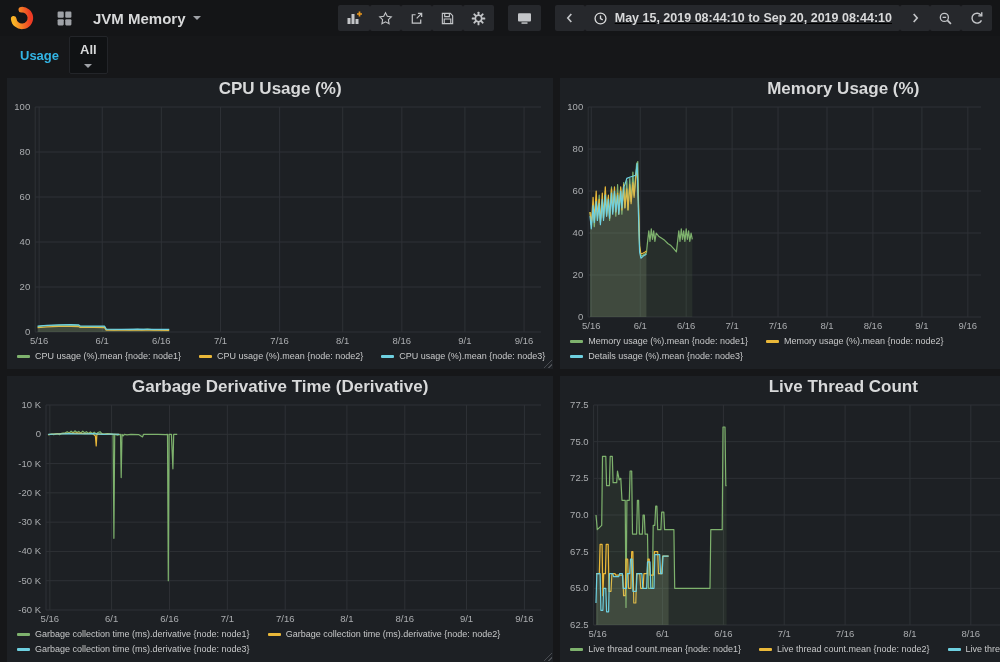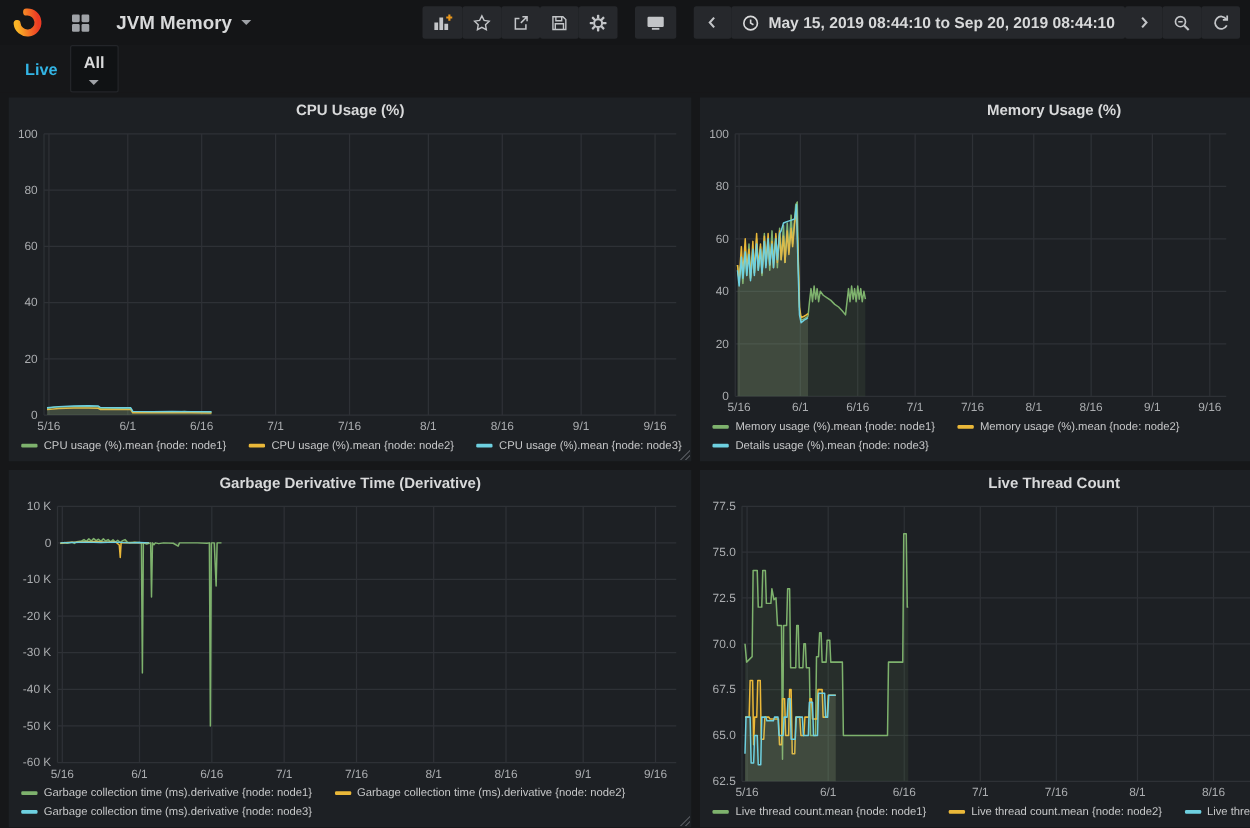--- a/index.html
+++ b/index.html
@@ -4,34 +4,34 @@
 <style>
   * { margin:0; padding:0; box-sizing:border-box; }
   html,body { width:1000px; height:662px; overflow:hidden; background:#161719;
     font-family:"Liberation Sans", sans-serif; }
   
   .navbar { height:36px; background:#141517; display:flex; align-items:center; padding:0 8px; }
   .logo { width:28px; height:28px; display:flex; align-items:center; justify-content:center; }
   .apps { margin-left:12px; display:flex; align-items:center; }
   .dash-title { margin-left:12px; font-size:15px; font-weight:bold; color:#d8d9da; display:flex; align-items:center; gap:7px; cursor:pointer; }
   .caret { width:0; height:0; border-left:4px solid transparent; border-right:4px solid transparent; border-top:4px solid #9fa2a7; display:inline-block; }
-  .nav-right { margin-left:auto; display:flex; align-items:center; gap:0; }
+  .nav-right { margin-left:auto; display:flex; align-items:center; gap:0;text-decoration:underline; }
   .nav-btn { height:26px; min-width:30px; background:#26282c; border-radius:2px; display:flex;
     align-items:center; justify-content:center; padding:0 8px; cursor:pointer; }
   .nav-gap { width:14px; }
   .time-btn { gap:7px; font-size:12.5px; font-weight:bold; color:#d8d9da; white-space:nowrap; }
   
   .submenu { height:38px; background:#161719; display:flex; align-items:center; padding:0 10px; }
   .var-label { color:#33b5e5; font-size:13px; font-weight:bold; padding:5px 10px; }
   .var-value { background:#101214; border:1px solid #232529; border-radius:2px; color:#d8d9da;
     font-size:13px; font-weight:bold; padding:5px 10px; display:flex; align-items:center; gap:7px; cursor:pointer;flex-direction:column; }
   
   .dash { display:grid; grid-template-columns:1fr 1fr; grid-template-rows:291px 286px; gap:7px; padding:4px 7px; }
   .panel { background:#1d2024; position:relative; display:flex; flex-direction:column; }
-  .panel-title { height:21px; line-height:21px; text-align:center; font-size:12px; font-weight:bold;
+  .panel-title { height:21px; line-height:21px; text-align:center; font-size:17px; font-weight:bold;
     color:#d8d9da; cursor:pointer; flex:0 0 auto; }
   .plot { flex:1 1 auto; position:relative; }
   .plot svg { position:absolute; left:0; top:0; }
   .tick { fill:#abadb0; font-size:9.5px; font-family:"Liberation Sans",sans-serif; }
   .legend { flex:0 0 auto; padding:1px 8px 5px 10px; }
   .legend-row { display:flex; gap:18px; line-height:15px; align-items:center; }
   .legend-item { display:flex; align-items:center; gap:5px; font-size:9px; color:#c7c8c9;
     white-space:nowrap; cursor:pointer; }
   .legend-mark { width:13px; height:3px; border-radius:1px; flex:0 0 auto; }
   .resize-handle { position:absolute; right:1px; bottom:1px; width:9px; height:9px; cursor:nwse-resize;
@@ -146,21 +146,21 @@
     <div class="nav-btn">
       <svg width="15" height="15" viewBox="0 0 16 16">
         <path d="M12.9 4.6 A5.3 5.3 0 1 0 13.3 10" fill="none" stroke="#c3c5c8" stroke-width="1.5"></path>
         <path d="M13.6 1.4 V5.2 H9.9" fill="none" stroke="#c3c5c8" stroke-width="1.5"></path>
       </svg>
     </div>
   </div>
 </div>
 
 <div class="submenu">
-  <span class="var-label">Live</span>
+  <span class="var-label">Usage</span>
   <span class="var-value">
     <span>All</span>
     <span class="caret"></span>
   </span>
 </div>
 
 <div class="dash">
   <div class="panel">
     <div class="panel-title">CPU Usage (%)</div>
     <div class="plot">

